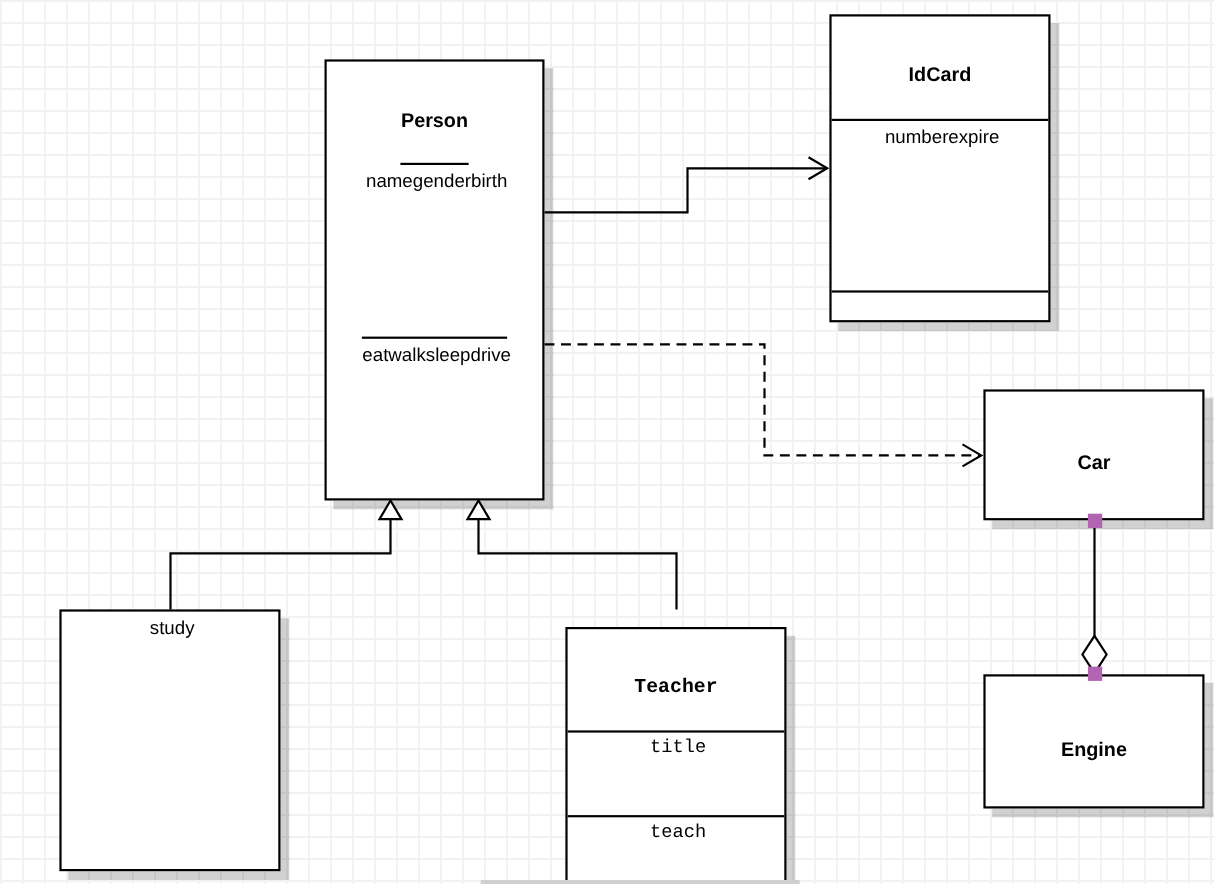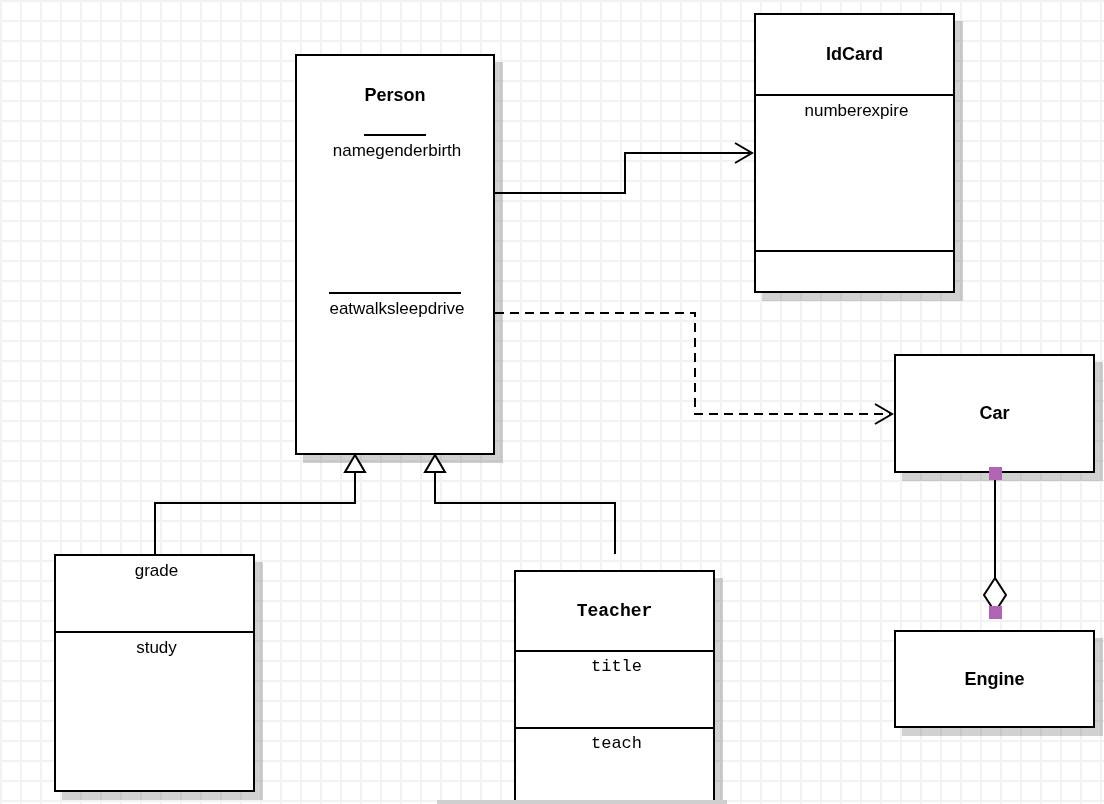--- a/index.html
+++ b/index.html
@@ -16,40 +16,40 @@
   }
 
   .uml-class {
     position:absolute; background:#ffffff; border:2px solid #000000;
     box-shadow:8px 8px 0 0 rgba(0,0,0,0.18);
     display:flex; flex-direction:column;
   }
   .cls-title {
     display:flex; align-items:center; justify-content:center;
     font-weight:bold; font-size:18px; color:#000;
-    border-bottom:2px solid #000; flex:0 0 auto;
+    border-bottom:2px solid #000; flex:0 0 auto;margin-top:14px;
   }
   .uml-class.simple .cls-title { border-bottom:none; flex:1 1 auto; }
   .cls-section {
     display:flex; flex-direction:row; justify-content:center;
     font-size:17px; line-height:30px; color:#000; padding-left:4px;
     flex:0 0 auto;
   }
   .cls-section.mid { border-bottom:2px solid #000; }
   .cls-section.last { flex:1 1 auto; }
 
   
   #box-person  { left:295px; top:54px;  width:200px; height:401px;align-items:center; }
   #box-person  .cls-title { height:80px; }
   #box-person  .sec-attrs { height:158px; }
   #box-idcard  { left:754px; top:13px;  width:201px; height:280px; }
   #box-idcard  .cls-title { height:81px; }
   #box-idcard  .sec-attrs { height:156px; }
   #box-car     { left:894px; top:354px; width:201px; height:119px; }
-  #box-engine  { left:894px; top:630px; width:201px; height:98px; }
+  #box-engine  { left:894px; top:613px; width:201px; height:122px; }
   #box-student { left:54px;  top:554px; width:201px; height:238px; }
   #box-student .cls-title, #box-teacher .cls-title { height:80px; }
   #box-student .sec-attrs, #box-teacher .sec-attrs { height:77px; }
   #box-teacher { left:514px; top:570px; width:201px; height:286px;font-family:Liberation Mono, monospace; }
 
   #edges { position:absolute; left:0; top:0; width:1104px; height:804px; pointer-events:none; }
 
   .bottom-strip {
     position:absolute; left:437px; top:800px; width:290px; height:4px;
     background:#cfcfcf;
@@ -86,23 +86,20 @@
 
   <div class="uml-class simple" id="box-car">
     <div class="cls-title">Car</div>
   </div>
 
   <div class="uml-class simple" id="box-engine">
     <div class="cls-title">Engine</div>
   </div>
 
   <div class="uml-class" id="box-student">
-    <div class="cls-section mid sec-attrs">
-      <div>grade</div>
-    </div>
     <div class="cls-section last">
       <div>study</div>
     </div>
   </div>
 
   <div class="uml-class" id="box-teacher">
     <div class="cls-title">Teacher</div>
     <div class="cls-section mid sec-attrs">
       <div>title</div>
     </div>

